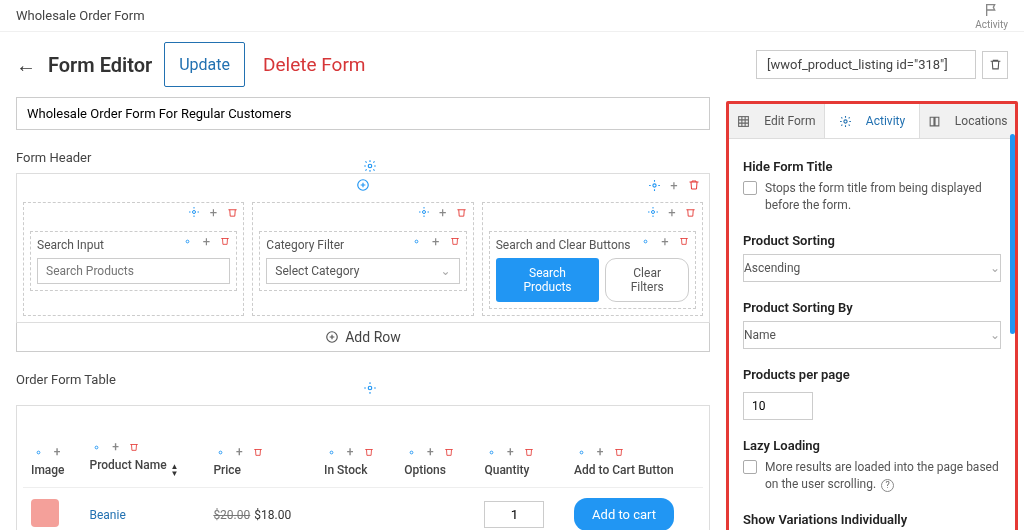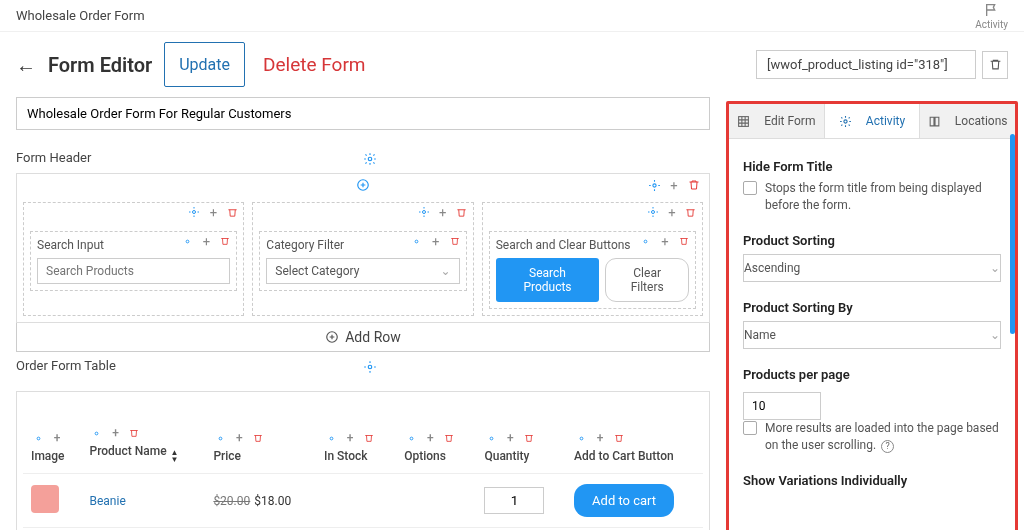--- a/index.html
+++ b/index.html
@@ -13,21 +13,21 @@
 .btn{border:1px solid #2271b1;background:#fff;color:#2271b1;padding:12px 14px;font-size:16px;cursor:pointer;border-radius:2px}
 .delete-link{color:#d63638;font-size:19px;cursor:pointer;margin-left:6px}
 .shortcode-wrap{margin-left:auto;display:flex;align-items:center;gap:6px}
 .shortcode{border:1px solid #ccc;padding:6px 10px;width:220px;font-size:13px;color:#444;background:#fff}
 .trash-btn{border:1px solid #ccc;background:#fff;width:26px;height:28px;display:flex;align-items:center;justify-content:center;cursor:pointer}
 .main{display:flex;height:calc(530px - 32px - 50px)}
 .left{flex:1;padding:0 16px 16px;overflow:auto}
 .right{width:292px;border:3px solid #e53935;border-radius:2px;margin:4px 6px 4px 0;overflow:auto;position:relative}
 .title-input{width:100%;border:1px solid #ccc;padding:8px 10px;font-size:13px;margin-bottom:14px}
 .section-label{font-size:13px;color:#444;margin:6px 0 8px;display:flex;align-items:center;gap:8px}
-.section-label-row{position:relative;display:flex;align-items:center}
+.section-label-row{position:relative;display:flex;align-items:flex-end}
 .panel{border:1px solid #ddd;padding:6px;position:relative}
 .row-tools{position:absolute;right:8px;top:4px;display:flex;gap:6px;align-items:center}
 .row-tools-left{position:absolute;left:50%;transform:translateX(-50%);top:4px}
 .icon{width:14px;height:14px;display:inline-flex;align-items:center;justify-content:center;color:#2196f3}
 .icon.red{color:#e53935}
 .icon.grayplus{color:#888}
 .cols{display:flex;gap:8px;margin-top:22px}
 .col{flex:1;border:1px dashed #ccc;padding:6px;position:relative;min-height:90px}
 .col-tools{position:absolute;right:4px;top:2px;display:flex;gap:5px;align-items:center}
 .inner-box{border:1px dashed #ccc;padding:6px;margin-top:22px;position:relative}
@@ -52,21 +52,21 @@
 
 .tabs{display:flex;background:#f1f1f1;border-bottom:1px solid #ddd}
 .tab{flex:1;display:flex;align-items:center;justify-content:center;gap:14px;padding:10px 4px;font-size:12px;color:#555;cursor:pointer;border-right:1px solid #ddd}
 .tab:last-child{border-right:none}
 .tab.active{background:#fff;color:#2271b1}
 .settings-body{padding:10px 14px;position:relative}
 .settings-body h4{font-size:13px;font-weight:600;margin:10px 0 6px;color:#222}
 .chk-row{display:flex;gap:8px;align-items:flex-start;font-size:12px;color:#555;line-height:1.45}
 .chk{width:14px;height:14px;border:1px solid #aaa;border-radius:2px;flex-shrink:0;margin-top:1px}
 .sel{border:1px solid #ccc;padding:6px 0;font-size:12px;color:#555;display:flex;justify-content:space-between;align-items:center;margin-top:4px}
-.num-input{border:1px solid #ccc;padding:6px 8px;font-size:12px;width:78px;margin-top:4px}
+.num-input{border:1px solid #ccc;padding:6px 8px;font-size:12px;width:70px;margin-top:4px}
 .hint{font-size:11px;color:#888;font-style:italic;margin-top:4px}
 .scroll-ind{position:absolute;right:0;top:30px;width:5px;height:200px;background:#2196f3;border-radius:3px}
 .q-circle{display:inline-flex;width:13px;height:13px;border:1px solid #888;border-radius:50%;align-items:center;justify-content:center;font-size:9px;color:#666;margin-left:2px}
 svg{display:block}
 </style>
 </head>
 <body>
 
 <div class="topbar">
   <span class="topbar-title">Wholesale Order Form</span>
@@ -240,21 +240,21 @@
       </div>
     </div>
     <div class="add-row">
       <svg width="14" height="14" viewBox="0 0 24 24" fill="none" stroke="#555" stroke-width="2">
           <circle cx="12" cy="12" r="9"></circle>
           <path d="M12 8v8M8 12h8"></path>
         </svg>
       <span>Add Row</span>
     </div>
 
-    <div class="section-label-row" style="">
+    <div class="section-label-row" style="margin-top:14px">
       <span class="section-label">Order Form Table</span>
       <span class="icon" style="position:absolute;left:50%">
         <svg width="14" height="14" viewBox="0 0 24 24" fill="none" stroke="#2196f3" stroke-width="2">
             <circle cx="12" cy="12" r="3"></circle>
             <path d="M12 2v3M12 19v3M2 12h3M19 12h3"></path>
           </svg>
       </span>
     </div>
 
     <div class="table-panel">
@@ -415,20 +415,21 @@
 
       <h4 style="margin-top:18px">Product Sorting By</h4>
       <div class="sel">
           <span>Name</span>
           <span style="color:#aaa">⌄</span>
         </div>
 
       <h4 style="margin-top:18px">Products per page</h4>
       <input class="num-input" value="10" style="">
 
+      <h4 style="margin-top:18px">Lazy Loading</h4>
       <div class="chk-row">
           <span class="chk"></span>
           <span><span>More results are loaded into the page based on the user scrolling.</span> <span class="q-circle">?</span></span>
         </div>
 
       <h4 style="margin-top:18px">Show Variations Individually</h4>
       
     </div>
   </div>
 </div>

